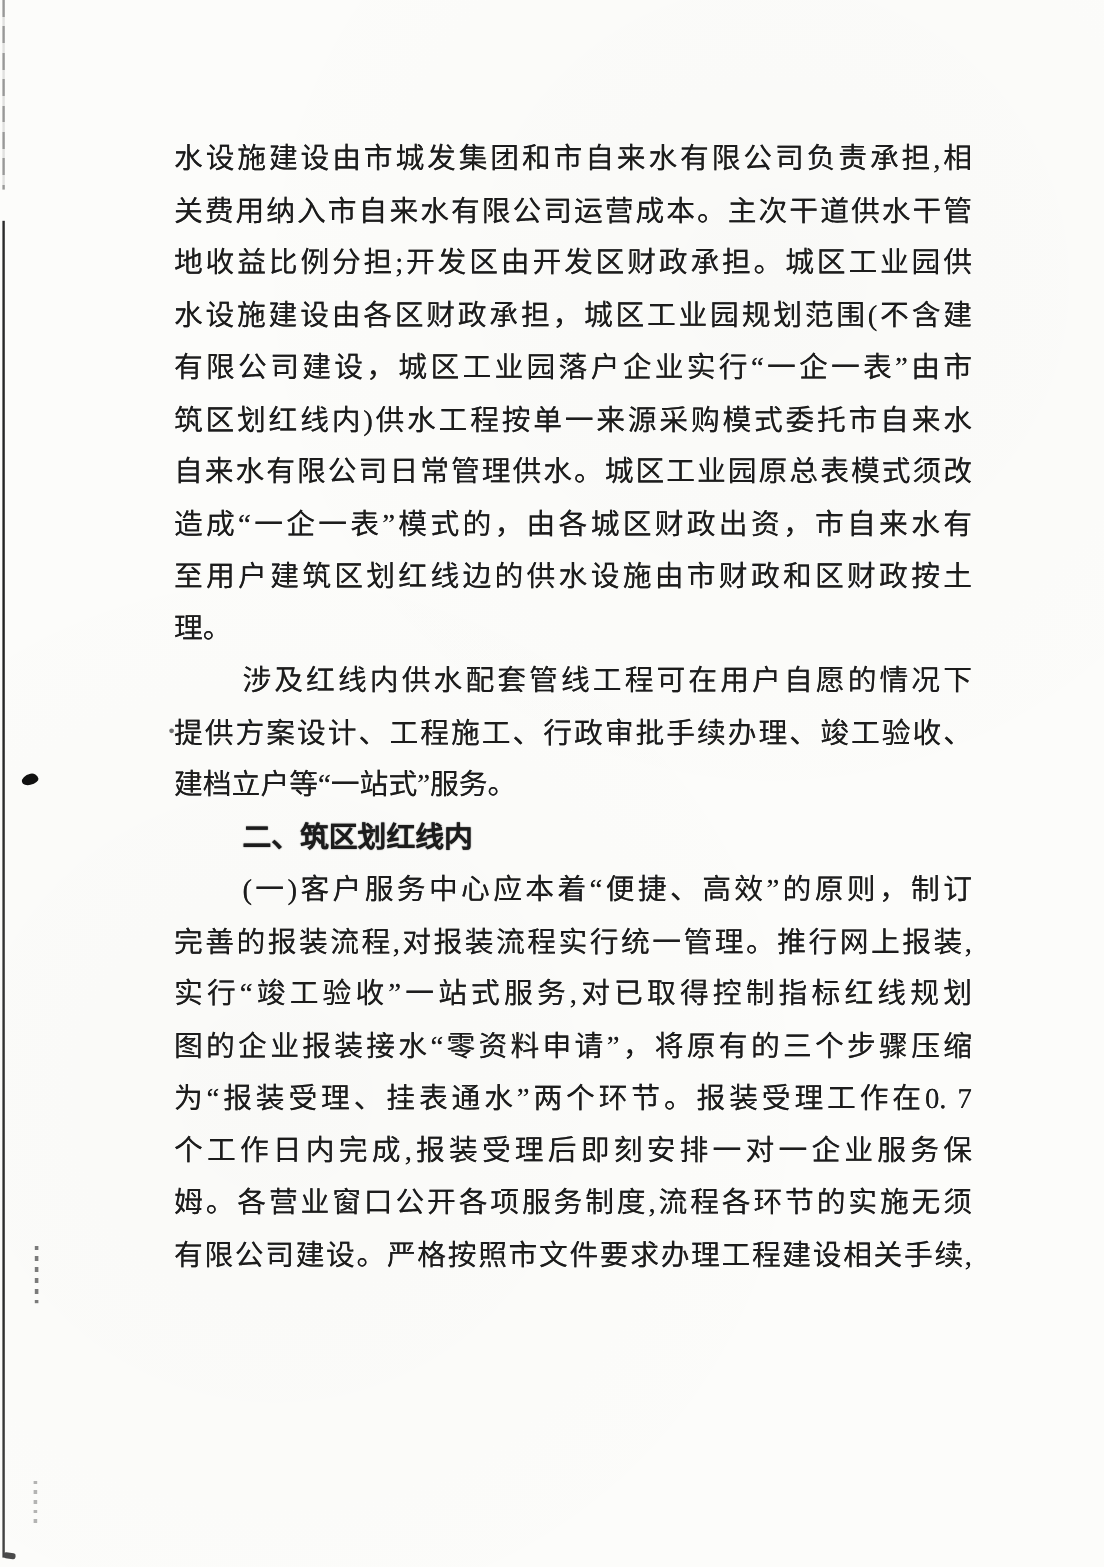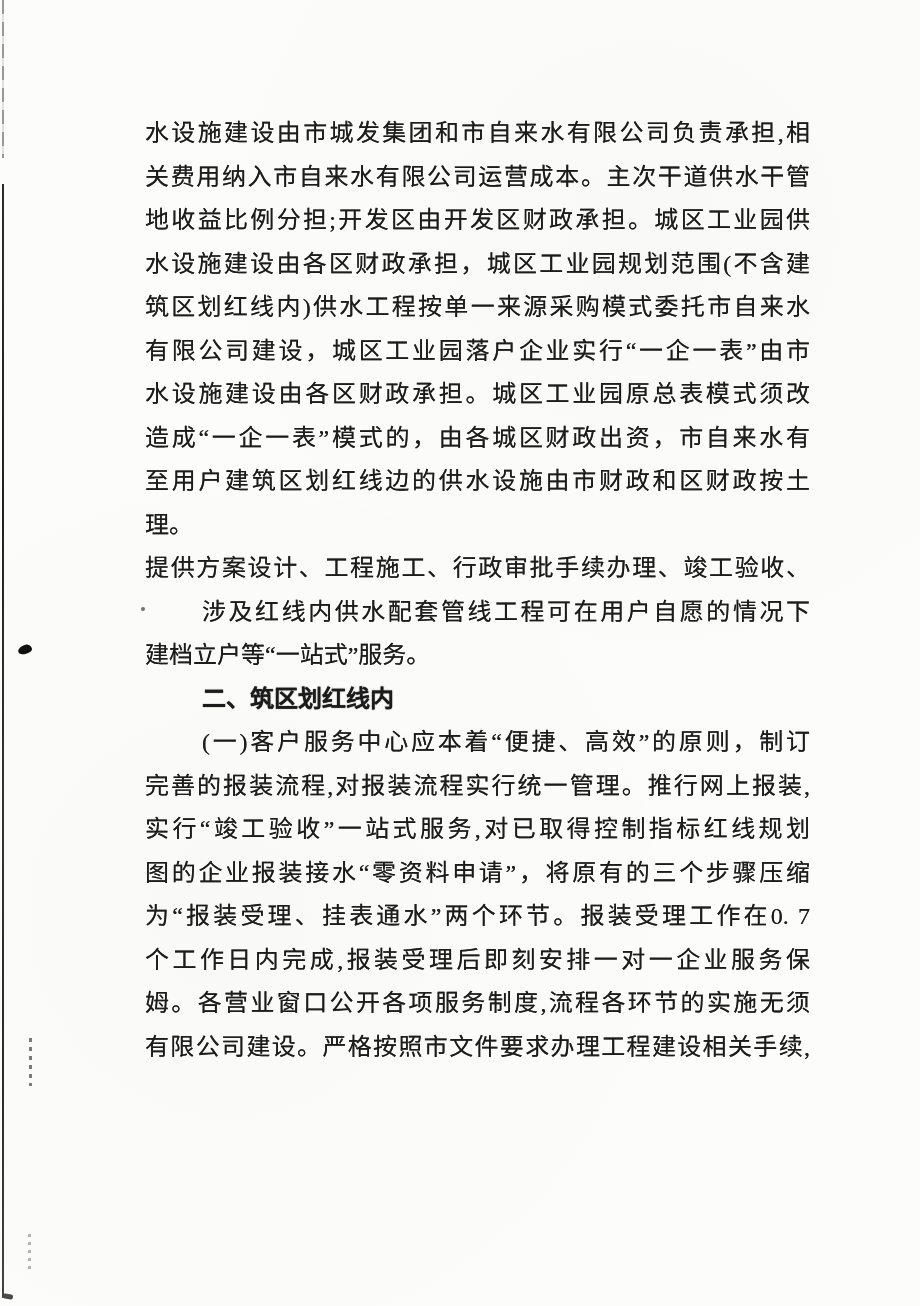--- a/index.html
+++ b/index.html
@@ -89,30 +89,30 @@
   <div class="speck-1"></div>
   <div class="dash-streak-a"></div>
   <div class="dash-streak-b"></div>
 
   <div class="text-block">
       <div class="para body">
         <div class="line">水设施建设由市城发集团和市自来水有限公司负责承担,相</div>
         <div class="line">关费用纳入市自来水有限公司运营成本。主次干道供水干管</div>
         <div class="line">地收益比例分担;开发区由开发区财政承担。城区工业园供</div>
         <div class="line">水设施建设由各区财政承担，城区工业园规划范围(不含建</div>
+        <div class="line">有限公司建设，城区工业园落户企业实行“一企一表”由市</div>
         <div class="line">筑区划红线内)供水工程按单一来源采购模式委托市自来水</div>
-        <div class="line">有限公司建设，城区工业园落户企业实行“一企一表”由市</div>
-        <div class="line">水设施建设由各区财政承担。城区工业园原总表模式须改</div>
+        <div class="line">自来水有限公司日常管理供水。城区工业园原总表模式须改</div>
         <div class="line">造成“一企一表”模式的，由各城区财政出资，市自来水有</div>
         <div class="line">至用户建筑区划红线边的供水设施由市财政和区财政按土</div>
         <div class="line natural">理。</div>
       </div>
       <div class="para body">
+        <div class="line indent">涉及红线内供水配套管线工程可在用户自愿的情况下</div>
         <div class="line">提供方案设计、工程施工、行政审批手续办理、竣工验收、</div>
-        <div class="line indent">涉及红线内供水配套管线工程可在用户自愿的情况下</div>
         <div class="line natural">建档立户等“一站式”服务。</div>
       </div>
       <div class="para heading">
         <div class="line natural indent">二、筑区划红线内</div>
       </div>
       <div class="para body">
         <div class="line indent">(一)客户服务中心应本着“便捷、高效”的原则，制订</div>
         <div class="line">完善的报装流程,对报装流程实行统一管理。推行网上报装,</div>
         <div class="line">实行“竣工验收”一站式服务,对已取得控制指标红线规划</div>
         <div class="line">图的企业报装接水“零资料申请”，将原有的三个步骤压缩</div>

